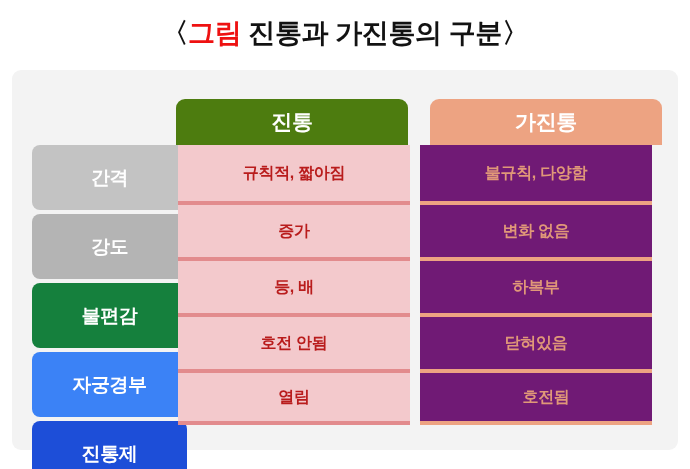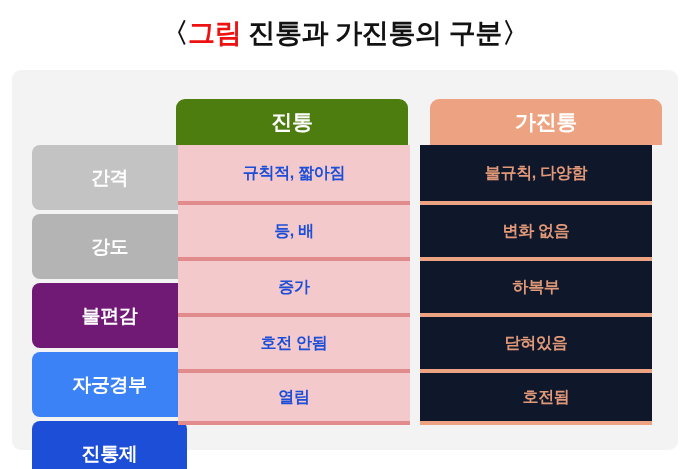--- a/index.html
+++ b/index.html
@@ -112,39 +112,39 @@
     background: #f3c9cc;
     border-top: 4px solid #e28b8d;
   }
   .col-body.pink .cell:first-child {
     border-top: 0;
   }
   .col-body.pink .cell:last-child {
     border-bottom: 4px solid #e28b8d;
   }
   .col-body.orange .cell {
-    background: #0f172a;
+    background: #701a75;
     border-top: 4px solid #eda382;
   }
   .col-body.orange .cell:first-child {
     border-top: 0;
   }
   .col-body.orange .cell:last-child {
     border-bottom: 4px solid #eda382;
     padding-left: 20px;
   }
 
   .cell-text {
     font-size: 16px;
     font-weight: bold;
     letter-spacing: -0.3px;
     white-space: nowrap;
   }
   .col-body.pink .cell-text {
-    color: #1d4ed8;
+    color: #b91c1c;
   }
   .col-body.orange .cell-text {
     color: #e09878;
   }
 
   
   .row-labels {
     position: absolute;
     left: 20px;
     top: 75px;
@@ -184,40 +184,40 @@
       <span class="col-head-label">가진통</span>
     </div>
 
     <div class="row-labels">
       <div class="row-label" style="background:#c3c3c3">
         <span class="row-label-text">간격</span>
       </div>
       <div class="row-label" style="background:#b4b4b4">
         <span class="row-label-text">강도</span>
       </div>
-      <div class="row-label" style="background:#701a75">
+      <div class="row-label" style="background:#15803d">
         <span class="row-label-text">불편감</span>
       </div>
       <div class="row-label" style="background:#3b82f6">
         <span class="row-label-text">자궁경부</span>
       </div>
       <div class="row-label" style="background:#1d4ed8">
         <span class="row-label-text">진통제</span>
       </div>
     </div>
 
     <div class="col-body pink">
       <div class="cell">
         <span class="cell-text">규칙적, 짧아짐</span>
       </div>
       <div class="cell">
+        <span class="cell-text">증가</span>
+      </div>
+      <div class="cell">
         <span class="cell-text">등, 배</span>
-      </div>
-      <div class="cell">
-        <span class="cell-text">증가</span>
       </div>
       <div class="cell">
         <span class="cell-text">호전 안됨</span>
       </div>
       <div class="cell">
         <span class="cell-text">열림</span>
       </div>
     </div>
 
     <div class="col-body orange">

